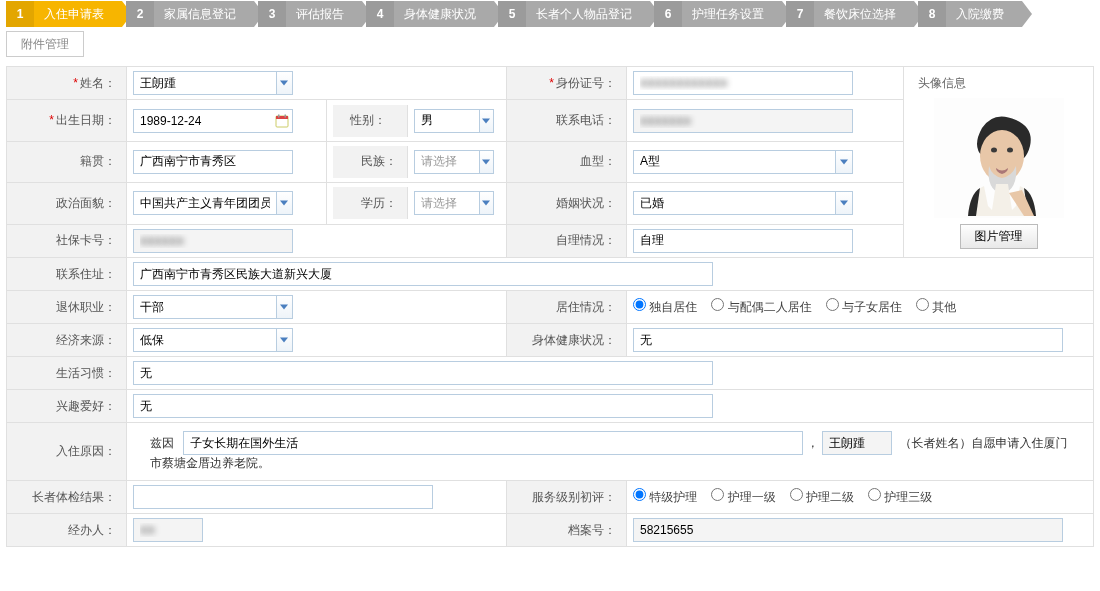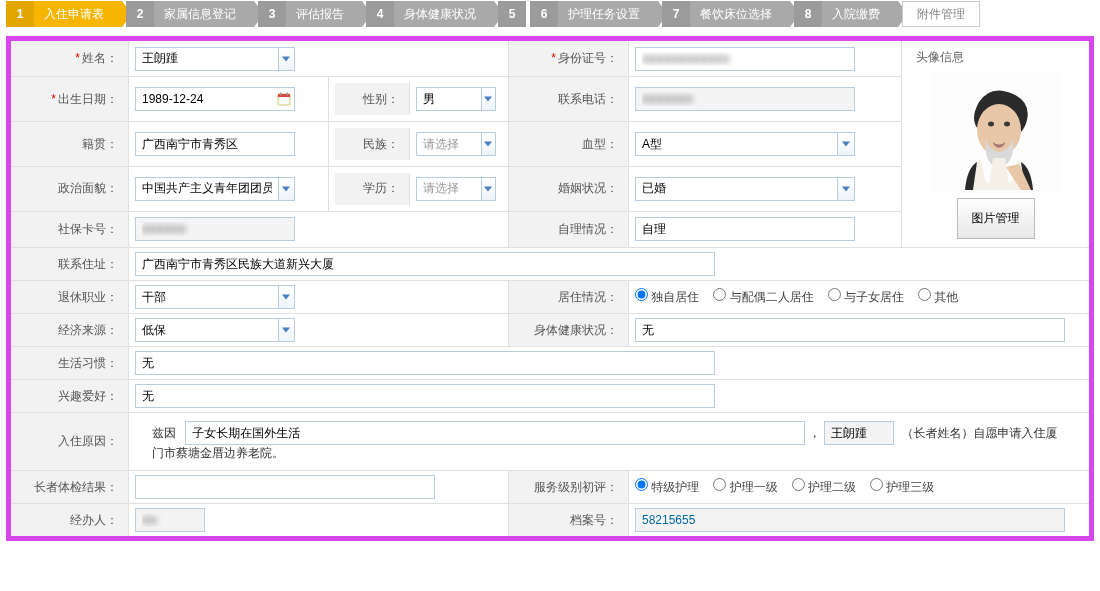--- a/index.html
+++ b/index.html
@@ -8,40 +8,40 @@
 
 .tabs { display: flex; flex-wrap: wrap; gap: 4px; padding: 1px 0; }
 .tab { display: flex; align-items: stretch; height: 26px; background: #a9a9a9; color: #fff; cursor: pointer; position: relative; }
 .tab .num { width: 28px; display: flex; align-items: center; justify-content: center; font-size: 12px; font-weight: bold; background: rgba(0,0,0,0.08); }
 .tab .lbl { padding: 0 18px 0 10px; display: flex; align-items: center; font-size: 12px; white-space: nowrap; position: relative; }
 .tab .lbl::after { content: ""; position: absolute; right: -10px; top: 0; border-top: 13px solid transparent; border-bottom: 13px solid transparent; border-left: 10px solid #a9a9a9; }
 .tab.active { background: #f7b500; }
 .tab.active .lbl::after { border-left-color: #f7b500; }
 .tab.attach { background: #fff; border: 1px solid #ccc; color: #888; height: 26px; display: flex; align-items: center; padding: 0 14px; }
 
-.form-table { width: 100%; border-collapse: collapse; margin-top: 8px; border: 5px solid #d946ef; }
+.form-table { width: 100%; border-collapse: collapse; margin-top: 8px; border: 1px solid #d946ef; }
 .form-table td { border: 1px solid #e0e0e0; padding: 4px 6px; vertical-align: middle; height: 32px; }
 .form-table td.label { background: #f2f2f2; text-align: right; width: 120px; color: #555; padding-right: 10px; }
 .form-table td.label.narrow { width: 90px; }
 .req { color: #d00; margin-right: 2px; }
 
 .ctrl { display: inline-flex; align-items: center; border: 1px solid #b8cde0; height: 24px; background: #fff; position: relative; }
 .ctrl input[type=text] { border: none; outline: none; height: 22px; padding: 0 6px; font-size: 12px; width: 100%; background: transparent; }
 .ctrl.readonly { background: #f4f4f4; }
 .ctrl .btn-dd { width: 18px; height: 22px; display: flex; align-items: center; justify-content: center; border-left: 1px solid #b8cde0; background: linear-gradient(#fff,#eef4f9); cursor: pointer; }
 .ctrl .btn-dd svg { width: 8px; height: 6px; }
 .ctrl .btn-cal { width: 22px; height: 22px; display: flex; align-items: center; justify-content: center; cursor: pointer; }
 .ctrl .btn-cal svg { width: 14px; height: 14px; }
 
 .radio-row label { margin-right: 14px; font-size: 12px; color: #444; white-space: nowrap; }
 
 .avatar-box { text-align: left; padding: 4px 8px; }
 .avatar-title { font-size: 12px; color: #666; margin-bottom: 6px; }
 .avatar-img { width: 130px; height: 120px; margin: 0 auto; display: block; }
-.avatar-btn { display: inline-block; border: 1px solid #bbb; background: linear-gradient(#fefefe,#e8e8e8); padding: 11px 14px; font-size: 12px; margin-top: 4px; cursor: pointer; }
+.avatar-btn { display: inline-block; border: 1px solid #bbb; background: linear-gradient(#fefefe,#e8e8e8); padding: 3px 14px; font-size: 12px; margin-top: 4px; cursor: pointer; }
 .avatar-cell { text-align:center; }
 
 .blur { color: transparent; text-shadow: 0 0 6px #999; user-select: none; }
 
 .w160 { width: 160px; }
 .w220 { width: 220px; }
 </style>
 </head>
 <body>
 
@@ -59,20 +59,21 @@
       <div class="tab">
         <div class="num">3</div>
         <div class="lbl">评估报告</div>
       </div>
       <div class="tab">
         <div class="num">4</div>
         <div class="lbl">身体健康状况</div>
       </div>
       <div class="tab">
         <div class="num">5</div>
+        <div class="lbl">长者个人物品登记</div>
       </div>
       <div class="tab">
         <div class="num">6</div>
         <div class="lbl">护理任务设置</div>
       </div>
       <div class="tab">
         <div class="num">7</div>
         <div class="lbl">餐饮床位选择</div>
       </div>
       <div class="tab">
@@ -138,21 +139,21 @@
                   <rect x="3" y="0.5" width="1.5" height="3" fill="#999"></rect>
                   <rect x="9.5" y="0.5" width="1.5" height="3" fill="#999"></rect>
                 </svg>
       </div>
     </div>
   </td>
   <td style="width:180px;">
     <table style="width:100%;border-collapse:collapse;">
               <tbody>
                 <tr>
-      <td class="label narrow" style="border:none;border-right:1px solid #e0e0e0;">性别：</td>
+      <td class="label narrow" style="border:none;border-right:1px solid #e0e0e0;text-align:center;">性别：</td>
       <td style="border:none;padding-left:6px;">
         <div class="ctrl" style="width:80px;">
           <input type="text" value="男" style="">
           <div class="btn-dd">
                         <svg viewBox="0 0 10 6">
                           <path d="M0 0 L10 0 L5 6 Z" fill="#4b7fbf"></path>
                         </svg>
                       </div>
         </div>
       </td>
@@ -362,20 +363,20 @@
 <tr>
   <td class="label">经办人：</td>
   <td colspan="2">
     <div class="ctrl readonly" style="width:70px;">
       <input type="text" class="blur" value="■■" style="">
     </div>
   </td>
   <td class="label">档案号：</td>
   <td colspan="2">
     <div class="ctrl readonly" style="width:430px;">
-      <input type="text" readonly="" style="color: #0369a1;" value="58215655">
+      <input type="text" readonly="" style="color: #000000;" value="58215655">
     </div>
   </td>
 </tr>
 </tbody>
     </table>
 
 </div>
 
 </body></html>

